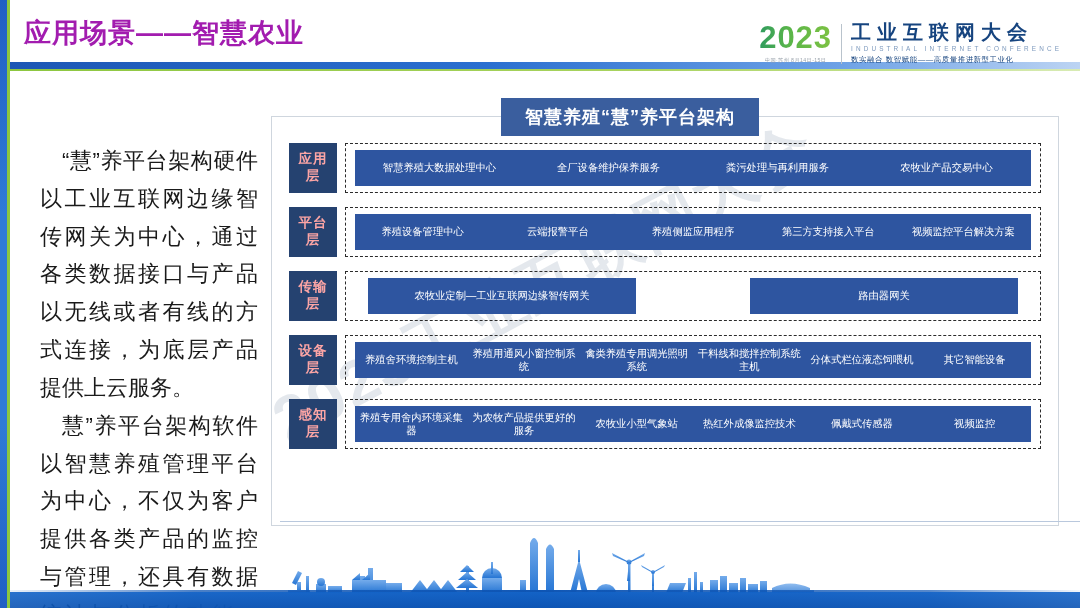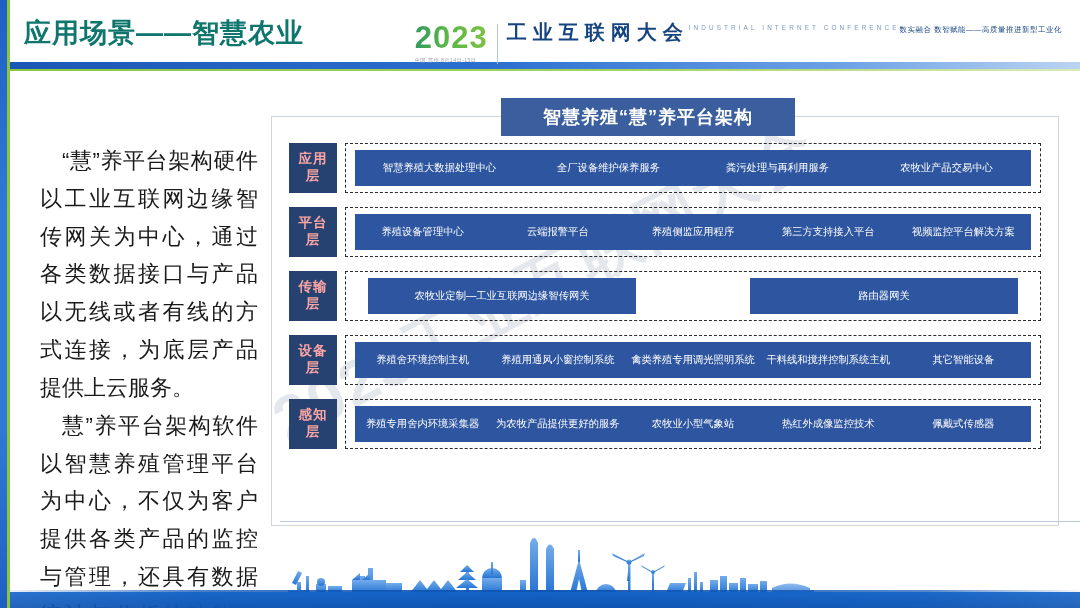--- a/index.html
+++ b/index.html
@@ -12,64 +12,64 @@
   
   .slide{position:absolute;inset:0;background:#fff;overflow:hidden;}
 
   
   .edge-blue{position:absolute;left:0;top:0;width:7px;height:608px;background:linear-gradient(180deg,#1f5fc4 0%,#2f7ad6 35%,#2f7ad6 70%,#1f5fc4 100%);z-index:6;}
   .edge-green{position:absolute;left:7px;top:0;width:3px;height:608px;background:#8cc63f;z-index:6;}
 
   
   .page-title{
     position:absolute;left:24px;top:15px;
-    font-size:27px;font-weight:bold;color:#0f766e;letter-spacing:1px;
+    font-size:27px;font-weight:bold;color:#a21caf;letter-spacing:1px;
     white-space:nowrap;
   }
   .title-rule{
     position:absolute;left:0;top:62px;width:1080px;height:7px;
     background:linear-gradient(90deg,#1c56b4 0%,#2a6fd0 45%,#6ea2e6 78%,#bcd4f3 100%);
   }
   .title-rule-green{
     position:absolute;left:0;top:69px;width:1080px;height:2px;
     background:linear-gradient(90deg,#8cc63f 0%,#a9d35f 60%,#d8ebb4 100%);
   }
 
   
   .logo{position:absolute;right:18px;top:22px;display:flex;align-items:flex-start;}
-  .logo-left{display:flex;flex-direction:column;padding-right:9px;margin-left:20px;}
+  .logo-left{display:flex;flex-direction:column;align-items:center;padding-right:9px;margin-left:20px;}
   .logo-2023{
     font-size:31px;font-weight:bold;letter-spacing:1px;line-height:1;
     background:linear-gradient(90deg,#2f9b5e 0%,#59b54a 40%,#7dc242 100%);
     -webkit-background-clip:text;background-clip:text;color:transparent;
   }
   .logo-date{font-size:5.2px;color:#9aa3ac;letter-spacing:.4px;margin-top:4px;white-space:nowrap;}
   .logo-div{width:1px;background:#b9c3cc;height:40px;margin-top:2px;}
-  .logo-right{display:flex;flex-direction:row;padding-left:9px;}
+  .logo-right{display:flex;flex-direction:column;padding-left:9px;}
   .logo-cn{font-size:20px;font-weight:bold;color:#16447f;letter-spacing:6px;line-height:1.05;white-space:nowrap;}
   .logo-en{font-size:6.4px;color:#7c99bd;letter-spacing:3.1px;margin-top:2px;white-space:nowrap;}
   .logo-tag{font-size:7.4px;color:#16447f;letter-spacing:.6px;margin-top:3px;white-space:nowrap;font-weight:normal;}
 
   
   .lead{
     position:absolute;left:40px;top:142px;width:218px;
     font-size:22px;line-height:1.72;color:#1a1a1a;text-align:justify;
   }
   .lead p{margin:0;text-indent:1em;}
 
   
   .diagram{
     position:absolute;left:271px;top:116px;width:786px;height:408px;
     border:1px solid #cfd6de;background:#ffffff;
   }
   .diagram-title{
     position:absolute;left:229px;top:-19px;
     background:#3a5e9e;color:#ffffff;
     font-size:18px;font-weight:bold;letter-spacing:1px;
-    padding:7px 42px;white-space:nowrap;z-index:4;
+    padding:7px 24px;white-space:nowrap;z-index:4;
   }
   .watermark{
     position:absolute;left:0;top:0;width:786px;height:408px;overflow:hidden;
     z-index:1;pointer-events:none;
   }
   .watermark span{
     position:absolute;left:-14px;top:270px;
     transform:rotate(-28deg);transform-origin:left top;
     font-size:63px;font-weight:bold;color:rgba(120,140,165,.20);
     white-space:nowrap;letter-spacing:2px;
@@ -184,35 +184,37 @@
       <div class="row">
         <div class="layer-tag">
           <span>设备</span>
           <span>层</span>
         </div>
         <div class="row-body">
           <div class="cell">养殖舍环境控制主机</div>
           <div class="cell">养殖用通风小窗控制系统</div>
           <div class="cell">禽类养殖专用调光照明系统</div>
           <div class="cell">干料线和搅拌控制系统主机</div>
+          <div class="cell">分体式栏位液态饲喂机</div>
           <div class="cell">其它智能设备</div>
         </div>
       </div>
 
       <div class="row">
         <div class="layer-tag">
           <span>感知</span>
           <span>层</span>
         </div>
         <div class="row-body">
           <div class="cell">养殖专用舍内环境采集器</div>
           <div class="cell">为农牧产品提供更好的服务</div>
           <div class="cell">农牧业小型气象站</div>
           <div class="cell">热红外成像监控技术</div>
           <div class="cell">佩戴式传感器</div>
+          <div class="cell">视频监控</div>
         </div>
       </div>
 
     </div>
   </div>
 
   <div class="footer-rule"></div>
 
   <div class="bottom">
     <svg viewBox="0 0 1080 88" preserveAspectRatio="none">

